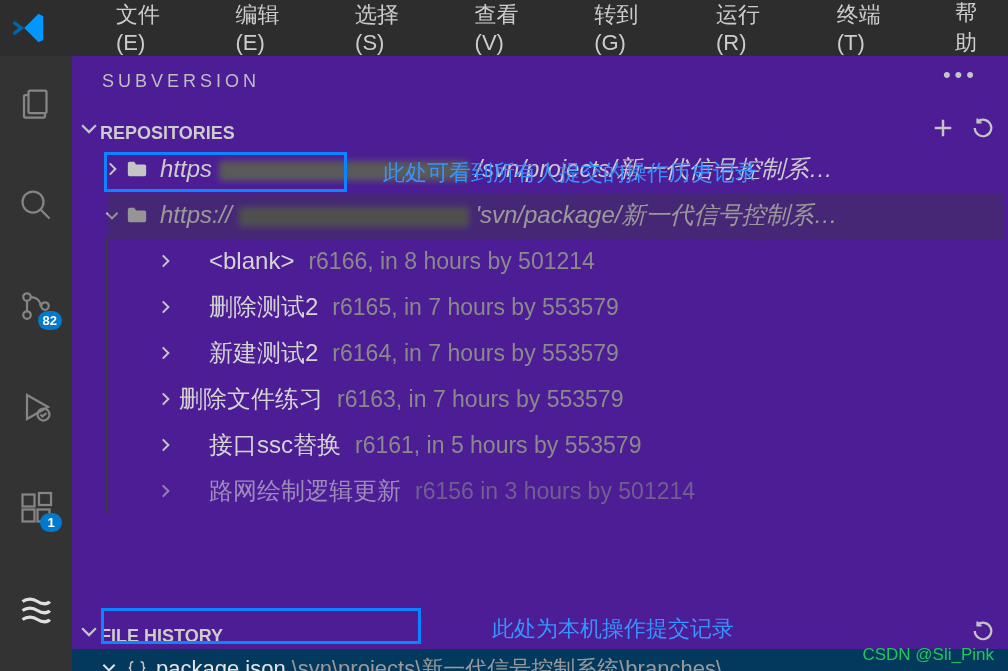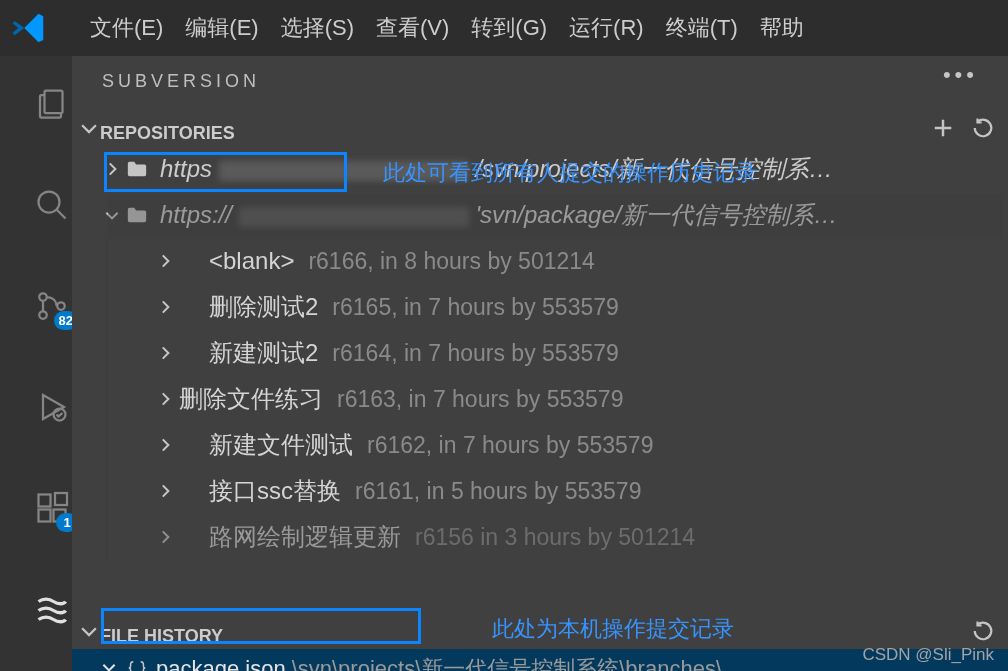--- a/index.html
+++ b/index.html
@@ -10,39 +10,39 @@
   color: #cccccc;
   overflow: hidden;
   position: relative;
 }
 .menubar {
   height: 56px;
   background: #2d2d2d;
   display: flex;
   align-items: center;
   padding: 0 10px;
-  gap: 22px;
+  gap: 48px;
 }
 .menubar .logo { display: flex; align-items: center; margin-right: 20px; }
 .menubar .logo svg { width: 38px; height: 38px; }
 .menubar .menu-item {
   color: #cccccc;
   font-size: 22px;
   cursor: pointer;
 }
 .content {
   display: flex;
   height: calc(100% - 56px);
 }
 .activitybar {
   width: 72px;
   background: #333333;
   display: flex;
   flex-direction: column;
-  align-items: flex-end;
+  align-items: center;
   padding-top: 28px;
   gap: 61px;
   position: relative;
 }
 .activitybar .ab-icon {
   width: 40px; height: 40px;
   display: flex; align-items: center; justify-content: center;
   color: #858585;
   cursor: pointer;
   position: relative;
@@ -55,21 +55,21 @@
   color: #fff;
   font-size: 13px;
   font-weight: 600;
   border-radius: 12px;
   min-width: 22px;
   padding: 2px 5px;
   text-align: center;
 }
 .sidebar {
   flex: 1;
-  background: #404040;
+  background: #4c1d95;
   color: #cccccc;
   overflow: hidden;
   position: relative;
 }
 .sidebar-title {
   height: 50px;
   display: flex;
   align-items: center;
   padding: 0 30px;
   font-size: 18px;
@@ -173,21 +173,21 @@
   overflow: hidden;
 }
 .filehist-row .chev svg { width: 18px; height: 18px; }
 .filehist-row .fileicon { margin: 0 8px; display: inline-flex; }
 .filehist-row .fileicon svg { width: 22px; height: 22px; }
 .filehist-row .gray { color: #9a9a9a; margin-left: 6px; }
 .watermark {
   position: absolute;
   right: 14px;
   bottom: 6px;
-  color: #a3a3a3;
+  color: #22c55e;
   font-size: 17px;
   z-index: 20;
 }
 </style>
 </head>
 <body>
 
 <div class="menubar">
   <span class="logo">
     <svg viewBox="0 0 32 32">
@@ -353,29 +353,20 @@
             </span>
           <span class="msg" style="">删除文件练习</span>
           <span class="meta">r6163, in 7 hours by 553579</span>
         </div>
         <div class="row commit">
           <span class="chev">
               <svg viewBox="0 0 16 16" fill="none" stroke="#c5c5c5" stroke-width="1.8">
                 <path d="M6 3l5 5-5 5"></path>
               </svg>
             </span>
-          <span class="msg" style="margin-left:30px">新建文件测试</span>
-          <span class="meta">r6162, in 7 hours by 553579</span>
-        </div>
-        <div class="row commit">
-          <span class="chev">
-              <svg viewBox="0 0 16 16" fill="none" stroke="#c5c5c5" stroke-width="1.8">
-                <path d="M6 3l5 5-5 5"></path>
-              </svg>
-            </span>
           <span class="msg" style="margin-left:30px">接口ssc替换</span>
           <span class="meta">r6161, in 5 hours by 553579</span>
         </div>
         <div class="row commit" style="opacity:.6">
           <span class="chev">
               <svg viewBox="0 0 16 16" fill="none" stroke="#c5c5c5" stroke-width="1.8">
                 <path d="M6 3l5 5-5 5"></path>
               </svg>
             </span>
           <span class="msg" style="margin-left:30px">路网绘制逻辑更新</span>

